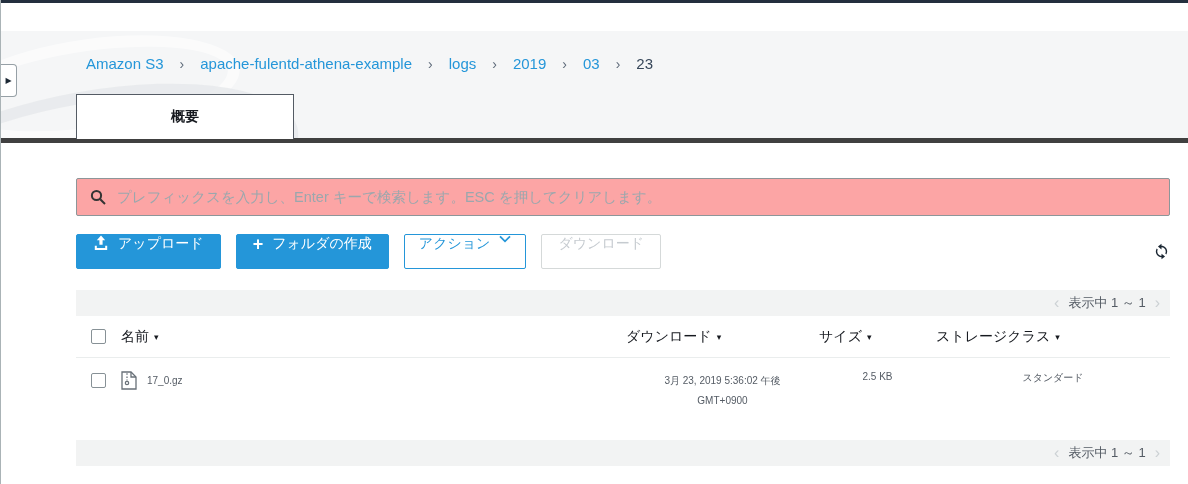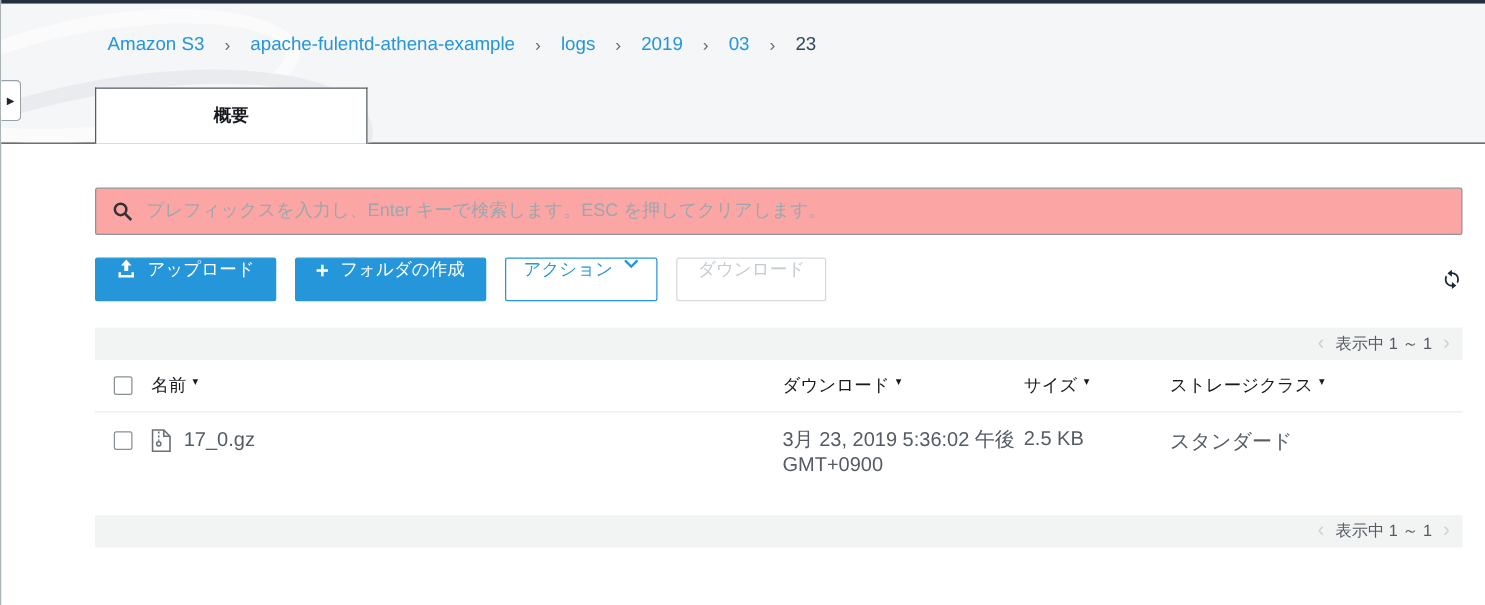--- a/index.html
+++ b/index.html
@@ -3,21 +3,21 @@
 <meta charset="utf-8">
 <style>
   * { margin:0; padding:0; box-sizing:border-box; }
   html,body { width:1188px; height:484px; }
   body { font-family:"Liberation Sans","DejaVu Sans",sans-serif; background:#fff; overflow:hidden; }
   .page { position:relative; width:1188px; height:484px; border-left:1px solid #aab3b6; background:#fff; }
 
   .topbar { height:3px; background:#232f3e; }
 
   
-  .header { position:relative; height:112px; background:#f5f6f7; border-bottom:1px solid #404040; overflow:visible; }
+  .header { position:relative; height:112px; background:#f5f6f7; border-bottom:5px solid #404040; overflow:visible;margin-top:28px; }
   .header-deco { position:absolute; overflow:hidden; inset:0; pointer-events:none; }
   .header-deco i { position:absolute; display:block; border-radius:50%; border:12px solid rgba(255,255,255,.55); }
   .header-deco .d1 { left:-60px; top:8px; width:300px; height:100px; transform:rotate(-8deg); }
   .header-deco .d2 { left:-120px; top:60px; width:420px; height:150px; border-color:rgba(230,233,235,.8); transform:rotate(-10deg); }
 
   .breadcrumb { position:absolute; left:85px; top:24px; display:flex; align-items:center; gap:16px; font-size:15px; }
   .breadcrumb a { color:#2496d9; text-decoration:none; cursor:pointer; }
   .breadcrumb .sep { color:#5f6b7a; font-size:14px; }
   .breadcrumb .current { color:#37475a; }
 
@@ -50,25 +50,25 @@
   .region { font-size:17px; color:#37424a; margin-right:15px; }
   .refresh { cursor:pointer; display:flex; align-items:center; }
 
   .pagebar { margin-top:21px; height:26px; background:#f2f3f3; display:flex; align-items:center;
              justify-content:flex-end; gap:9px; padding-right:10px; font-size:13px; color:#545b64; }
   .pagebar .chev { color:#ccd1d4; font-size:16px; line-height:1; cursor:default; }
   .pagebar.bottom { margin-top:10px; }
 
   .grid { display:grid; grid-template-columns:45px 505px 193px 117px 1fr; align-items:center; }
   .thead { height:42px; border-bottom:1px solid #eaeded; font-size:14px; color:#16191f; }
-  .th { display:flex; align-items:flex-start; gap:5px; cursor:pointer; }
+  .th { display:flex; align-items:center; gap:5px; cursor:pointer; }
   .sort { font-size:9px; color:#16191f; }
   .cb { width:15px; height:15px; border:1px solid #879196; border-radius:2px; background:#fff; margin-left:15px; cursor:pointer; }
 
-  .trow { align-items:start; padding:13px 0 19px; font-size:16px; color:#545b64; }
+  .trow { align-items:start; padding:13px 0 19px; font-size:10px; color:#545b64;text-align:center; }
   .trow .cb { margin-top:2px; }
   .name-cell { display:flex; align-items:center; gap:10px; }
   .name-cell a { color:#545b64; text-decoration:none; cursor:pointer; }
   .date-cell div { line-height:20px; }
 </style>
 </head>
 <body>
 
 <div class="page">
   <div class="topbar"></div>

